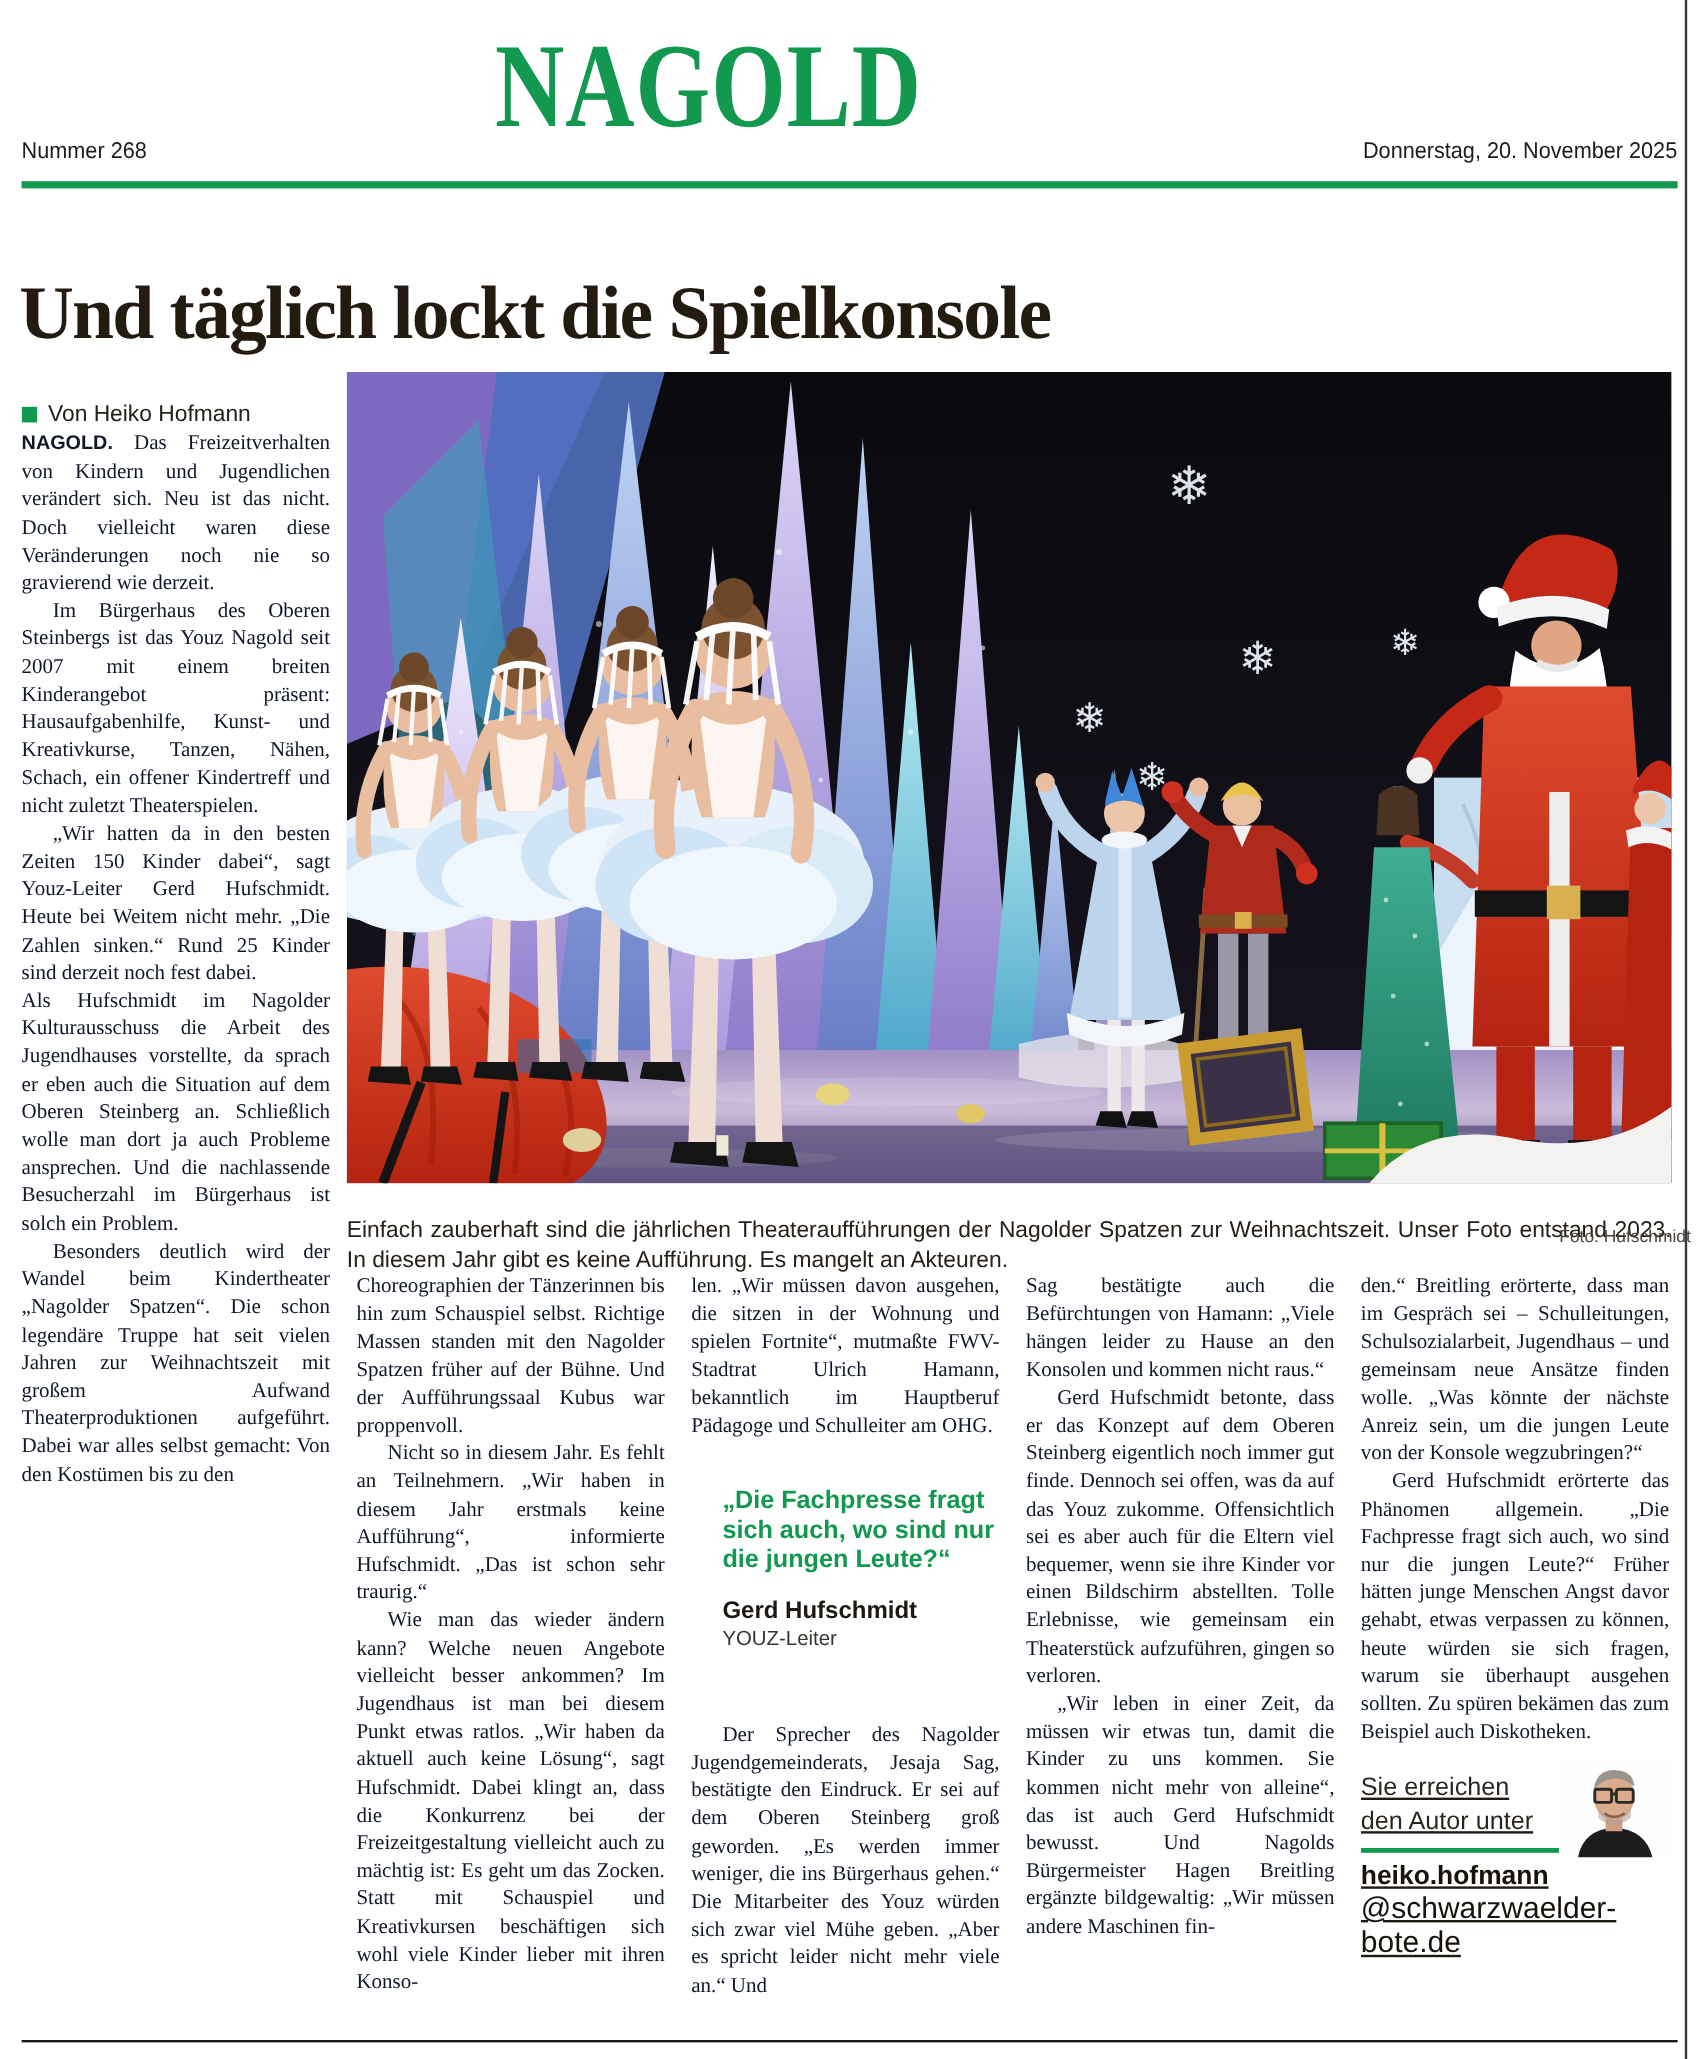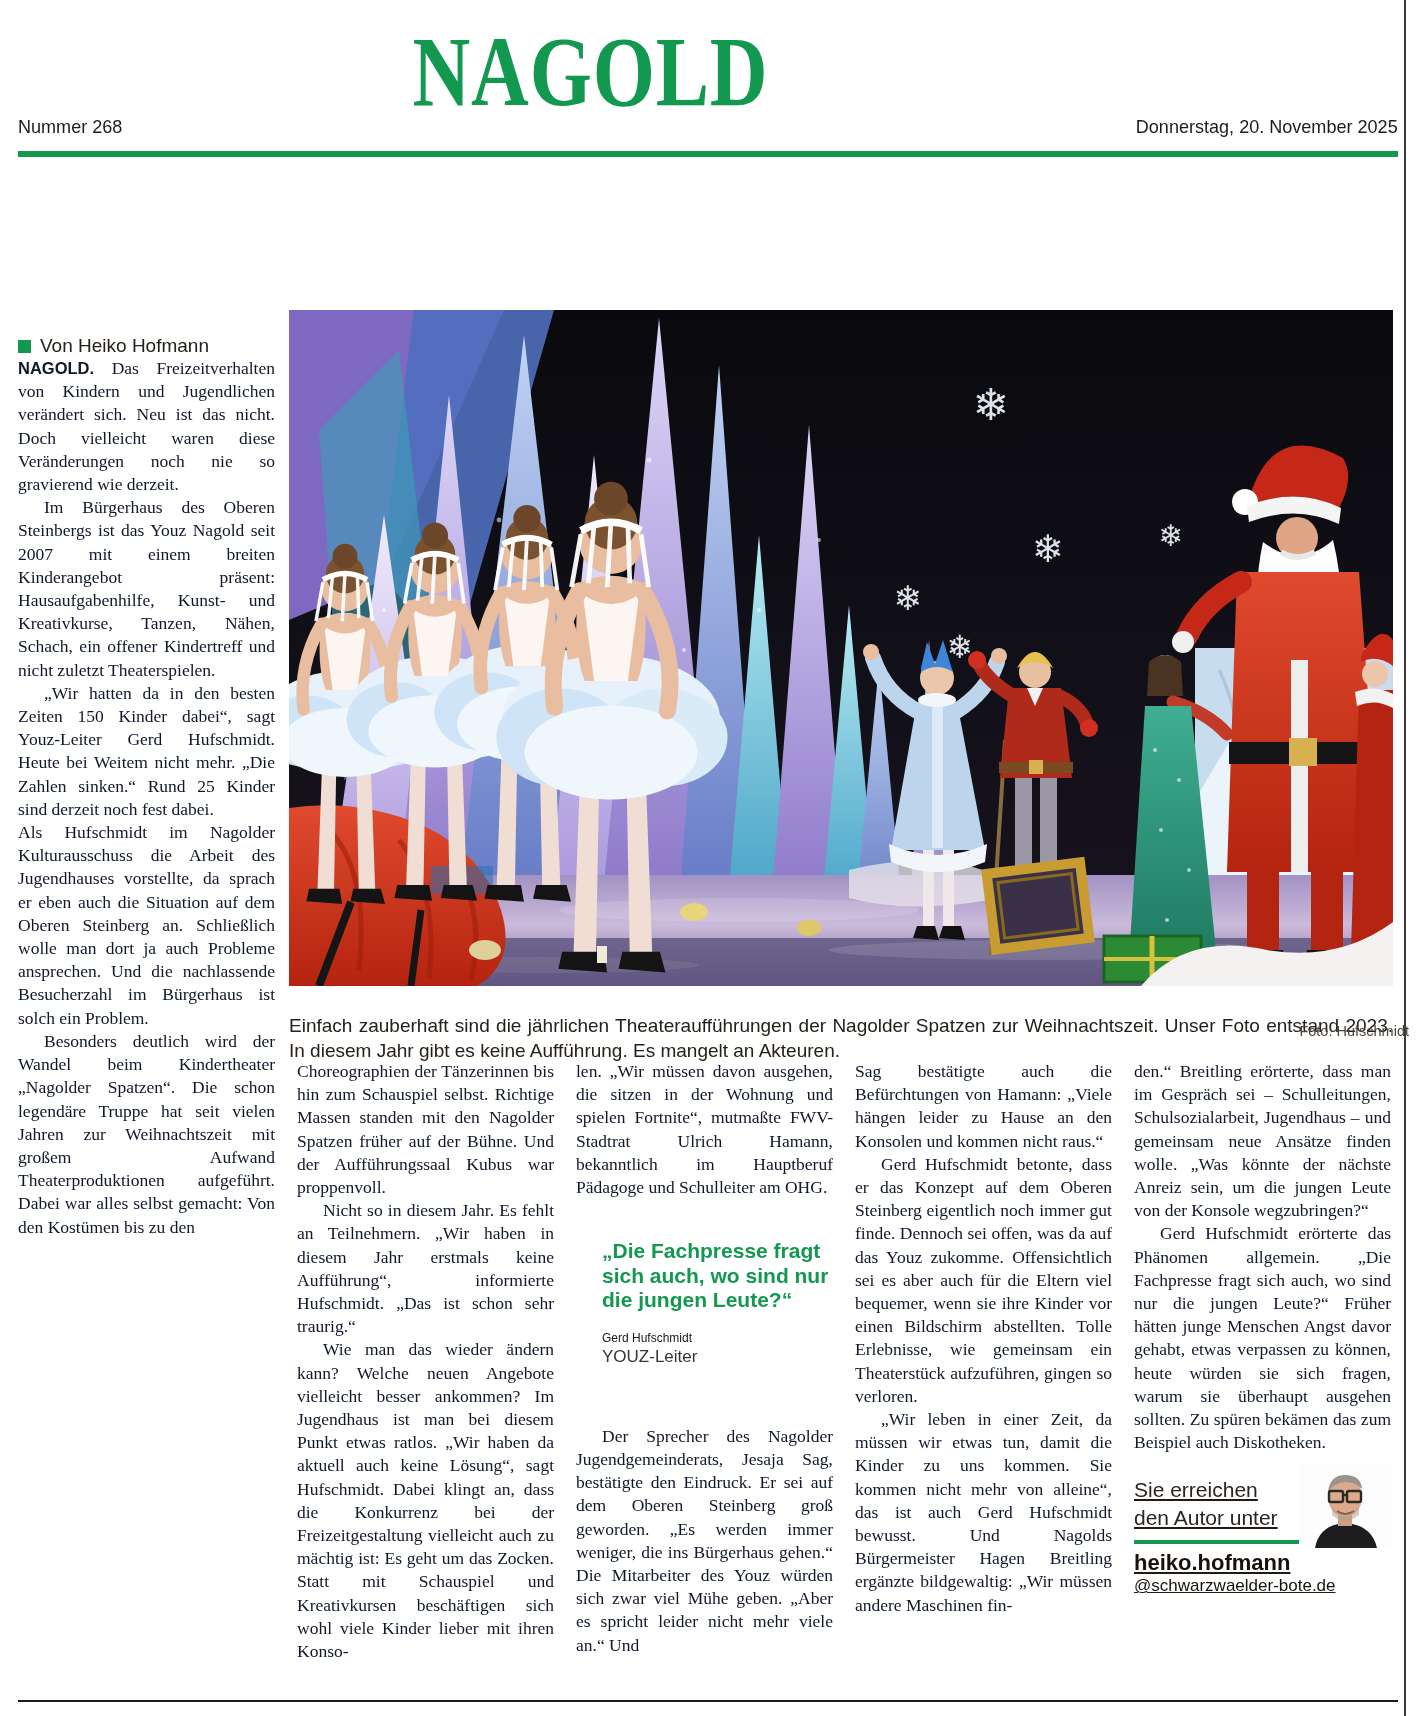--- a/index.html
+++ b/index.html
@@ -36,48 +36,49 @@
   .byline .sq{display:inline-block;width:13px;height:13px;background:#12994f;margin-right:9px;
         vertical-align:-1px;}
   .body-start{margin-top:26px;}
   .bp{font-size:17.5px;line-height:23.2px;text-align:justify;margin:0;color:#0f172a;}
   .ind{text-indent:26px;}
   .loc{font-family:"Liberation Sans",sans-serif;font-weight:bold;font-size:16.5px;}
   .subhead{font-family:"Liberation Sans",sans-serif;font-weight:bold;font-size:19px;
         line-height:25px;color:#221c15;margin:16px 0 12px 0;}
   .quote{margin:40px 0 0 26px;font-family:"Liberation Sans",sans-serif;font-weight:bold;
         font-size:21px;line-height:24.5px;color:#12994f;}
-  .quote-author{margin:18px 0 0 26px;font-family:"Liberation Sans",sans-serif;font-weight:normal;
-        font-size:12px;color:#1d1812;}
+  .quote-author{margin:18px 0 0 26px;font-family:"Liberation Sans",sans-serif;font-weight:bold;
+        font-size:20px;color:#1d1812;}
   .quote-role{margin:2px 0 0 26px;font-family:"Liberation Sans",sans-serif;
         font-size:17px;color:#3a352e;}
   .after-quote{margin-top:58px;}
   
   .author-box{position:relative;margin-top:16px;font-family:"Liberation Sans",sans-serif;text-decoration:underline;}
   .ab-reach{font-size:21px;line-height:28px;color:#2b251f;padding-top:6px;}
   .ab-photo{position:absolute;right:0;top:-6px;width:92px;height:84px;}
   .ab-rule{margin-top:8px;width:257px;height:4px;background:#12994f;}
   .ab-mail{margin-top:6px;font-weight:bold;font-size:22px;color:#17120c;}
-  .ab-domain{font-size:17px;color:#17120c;}
+  .ab-domain{font-size:25px;color:#17120c;}
   
   .right-rule{position:absolute;left:1404px;top:0;width:2px;height:1716px;background:#3a3a3a;}
   .bottom-rule{position:absolute;left:18px;top:1700px;width:1380px;height:2px;background:#1a1a1a;}
 </style>
 </head>
 <body>
 
 <div class="page">
 
   <div class="masthead">
     <span>NAGOLD</span>
   </div>
   <div class="issue">Nummer 268</div>
   <div class="edition-date">Donnerstag, 20. November 2025</div>
   <div class="green-rule"></div>
 
+  <h1 class="headline">Und täglich lockt die Spielkonsole</h1>
 
   <div class="photo">
     <svg viewBox="0 0 1104 676" preserveAspectRatio="none">
       <defs>
         <linearGradient id="gBg" x1="0" y1="0" x2="0" y2="1">
             <stop offset="0" stop-color="#0a0a0e"></stop>
             <stop offset="1" stop-color="#181420"></stop>
           </linearGradient>
         <linearGradient id="gFloor" x1="0" y1="0" x2="0" y2="1">
             <stop offset="0" stop-color="#a292c4"></stop>

